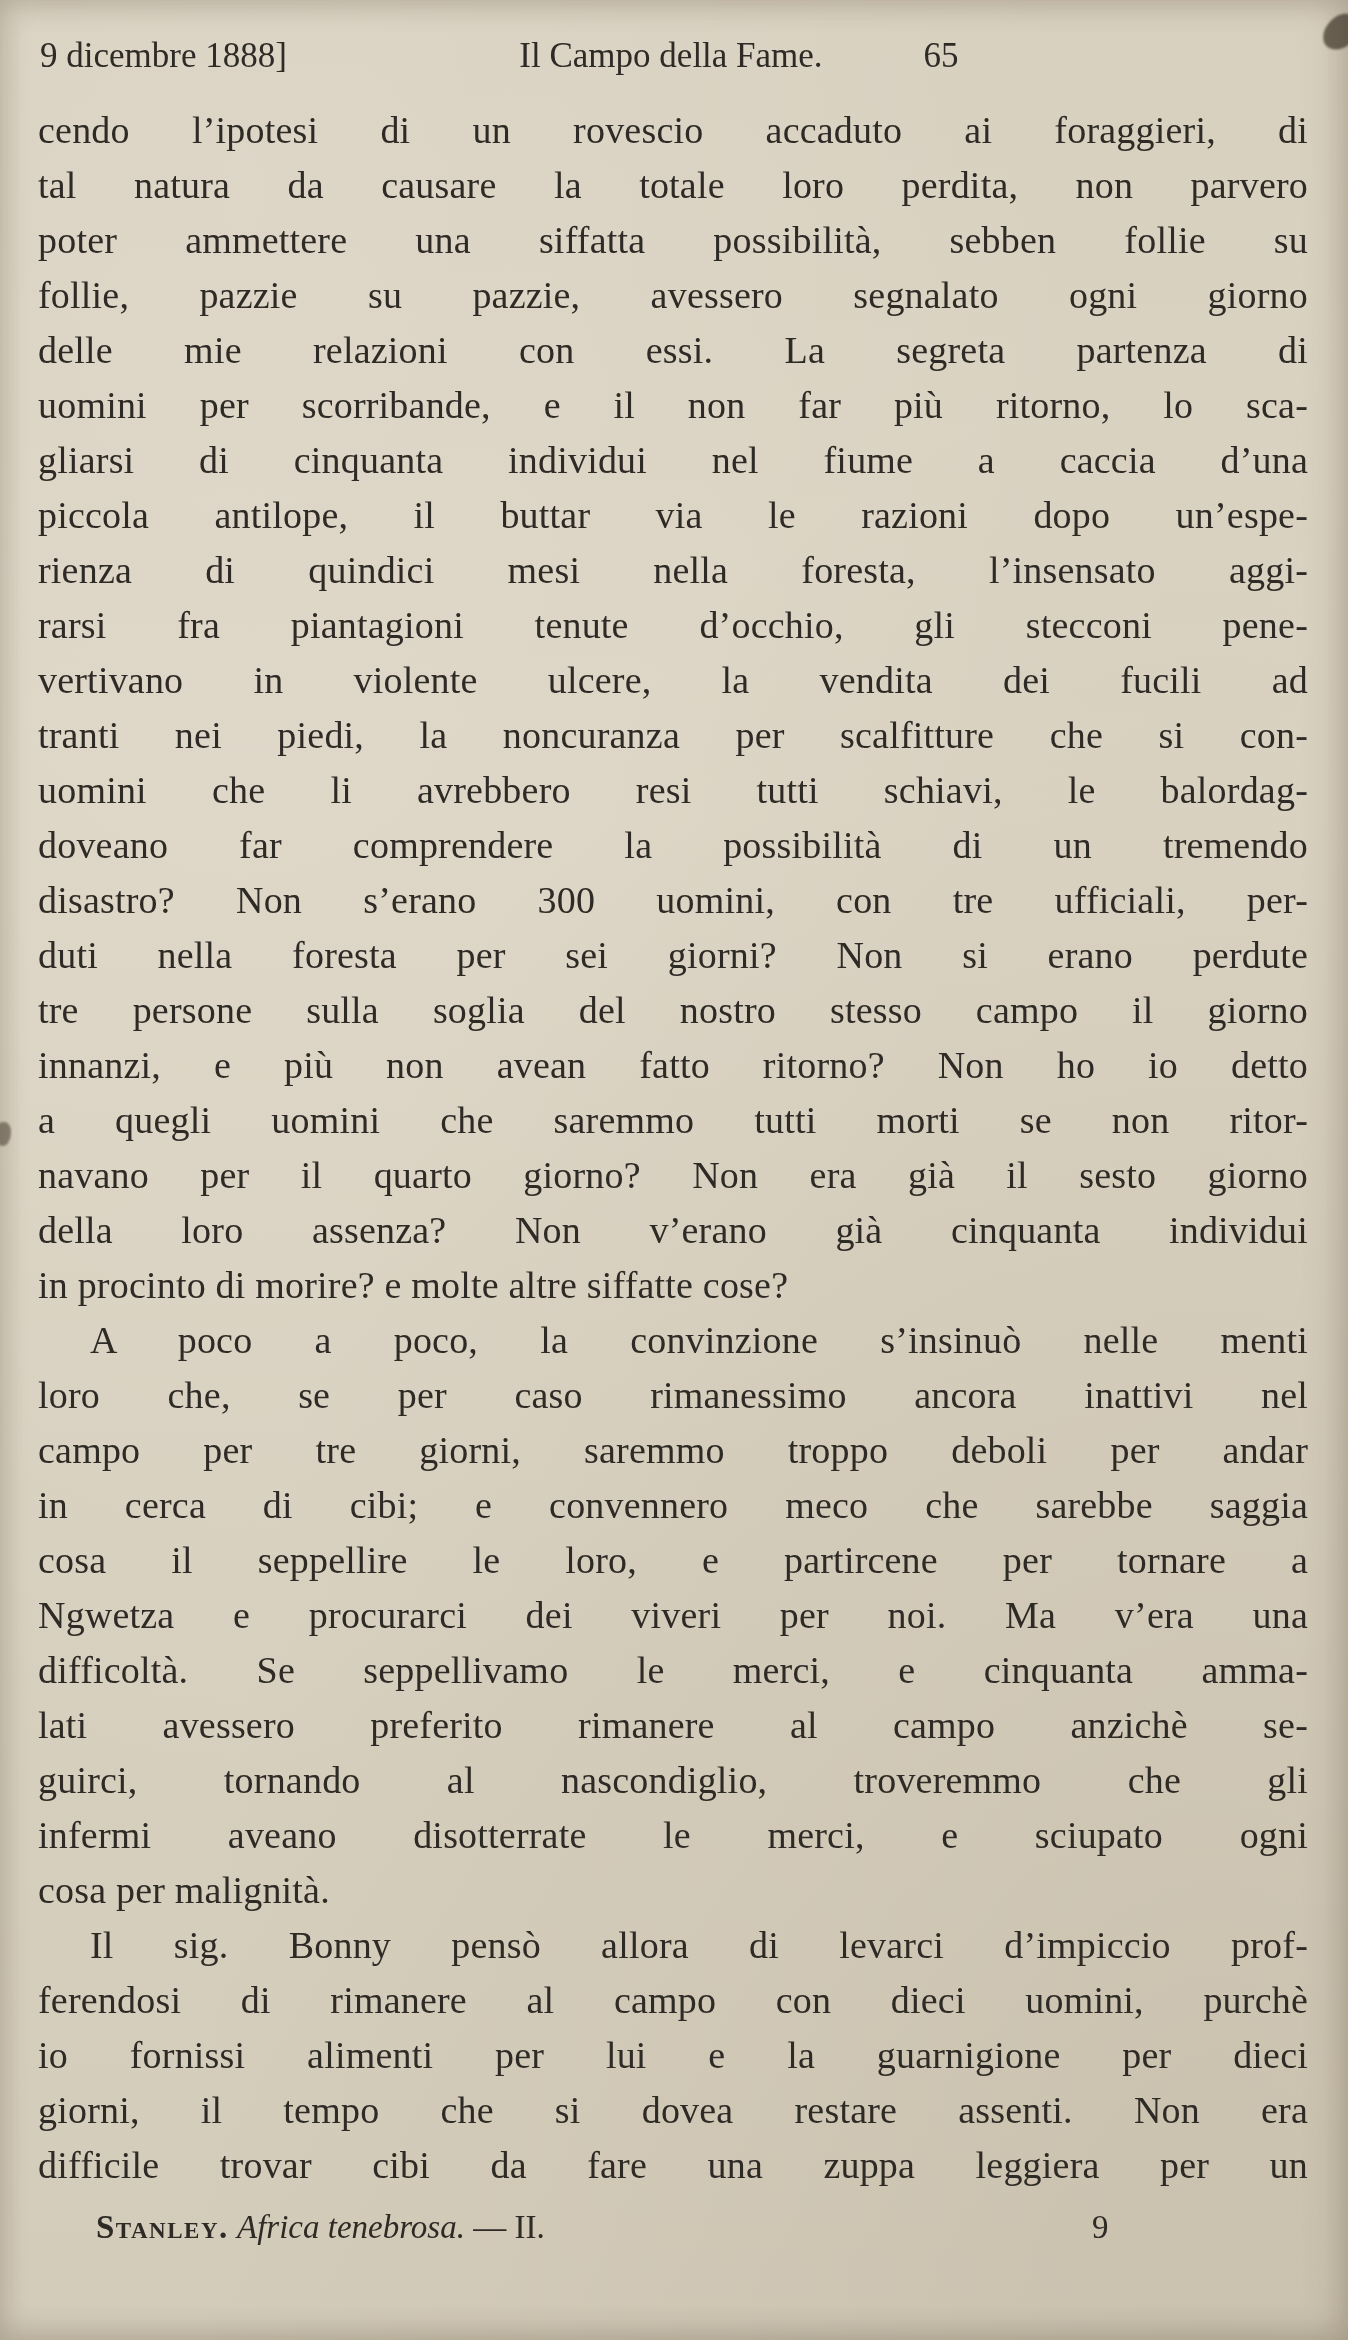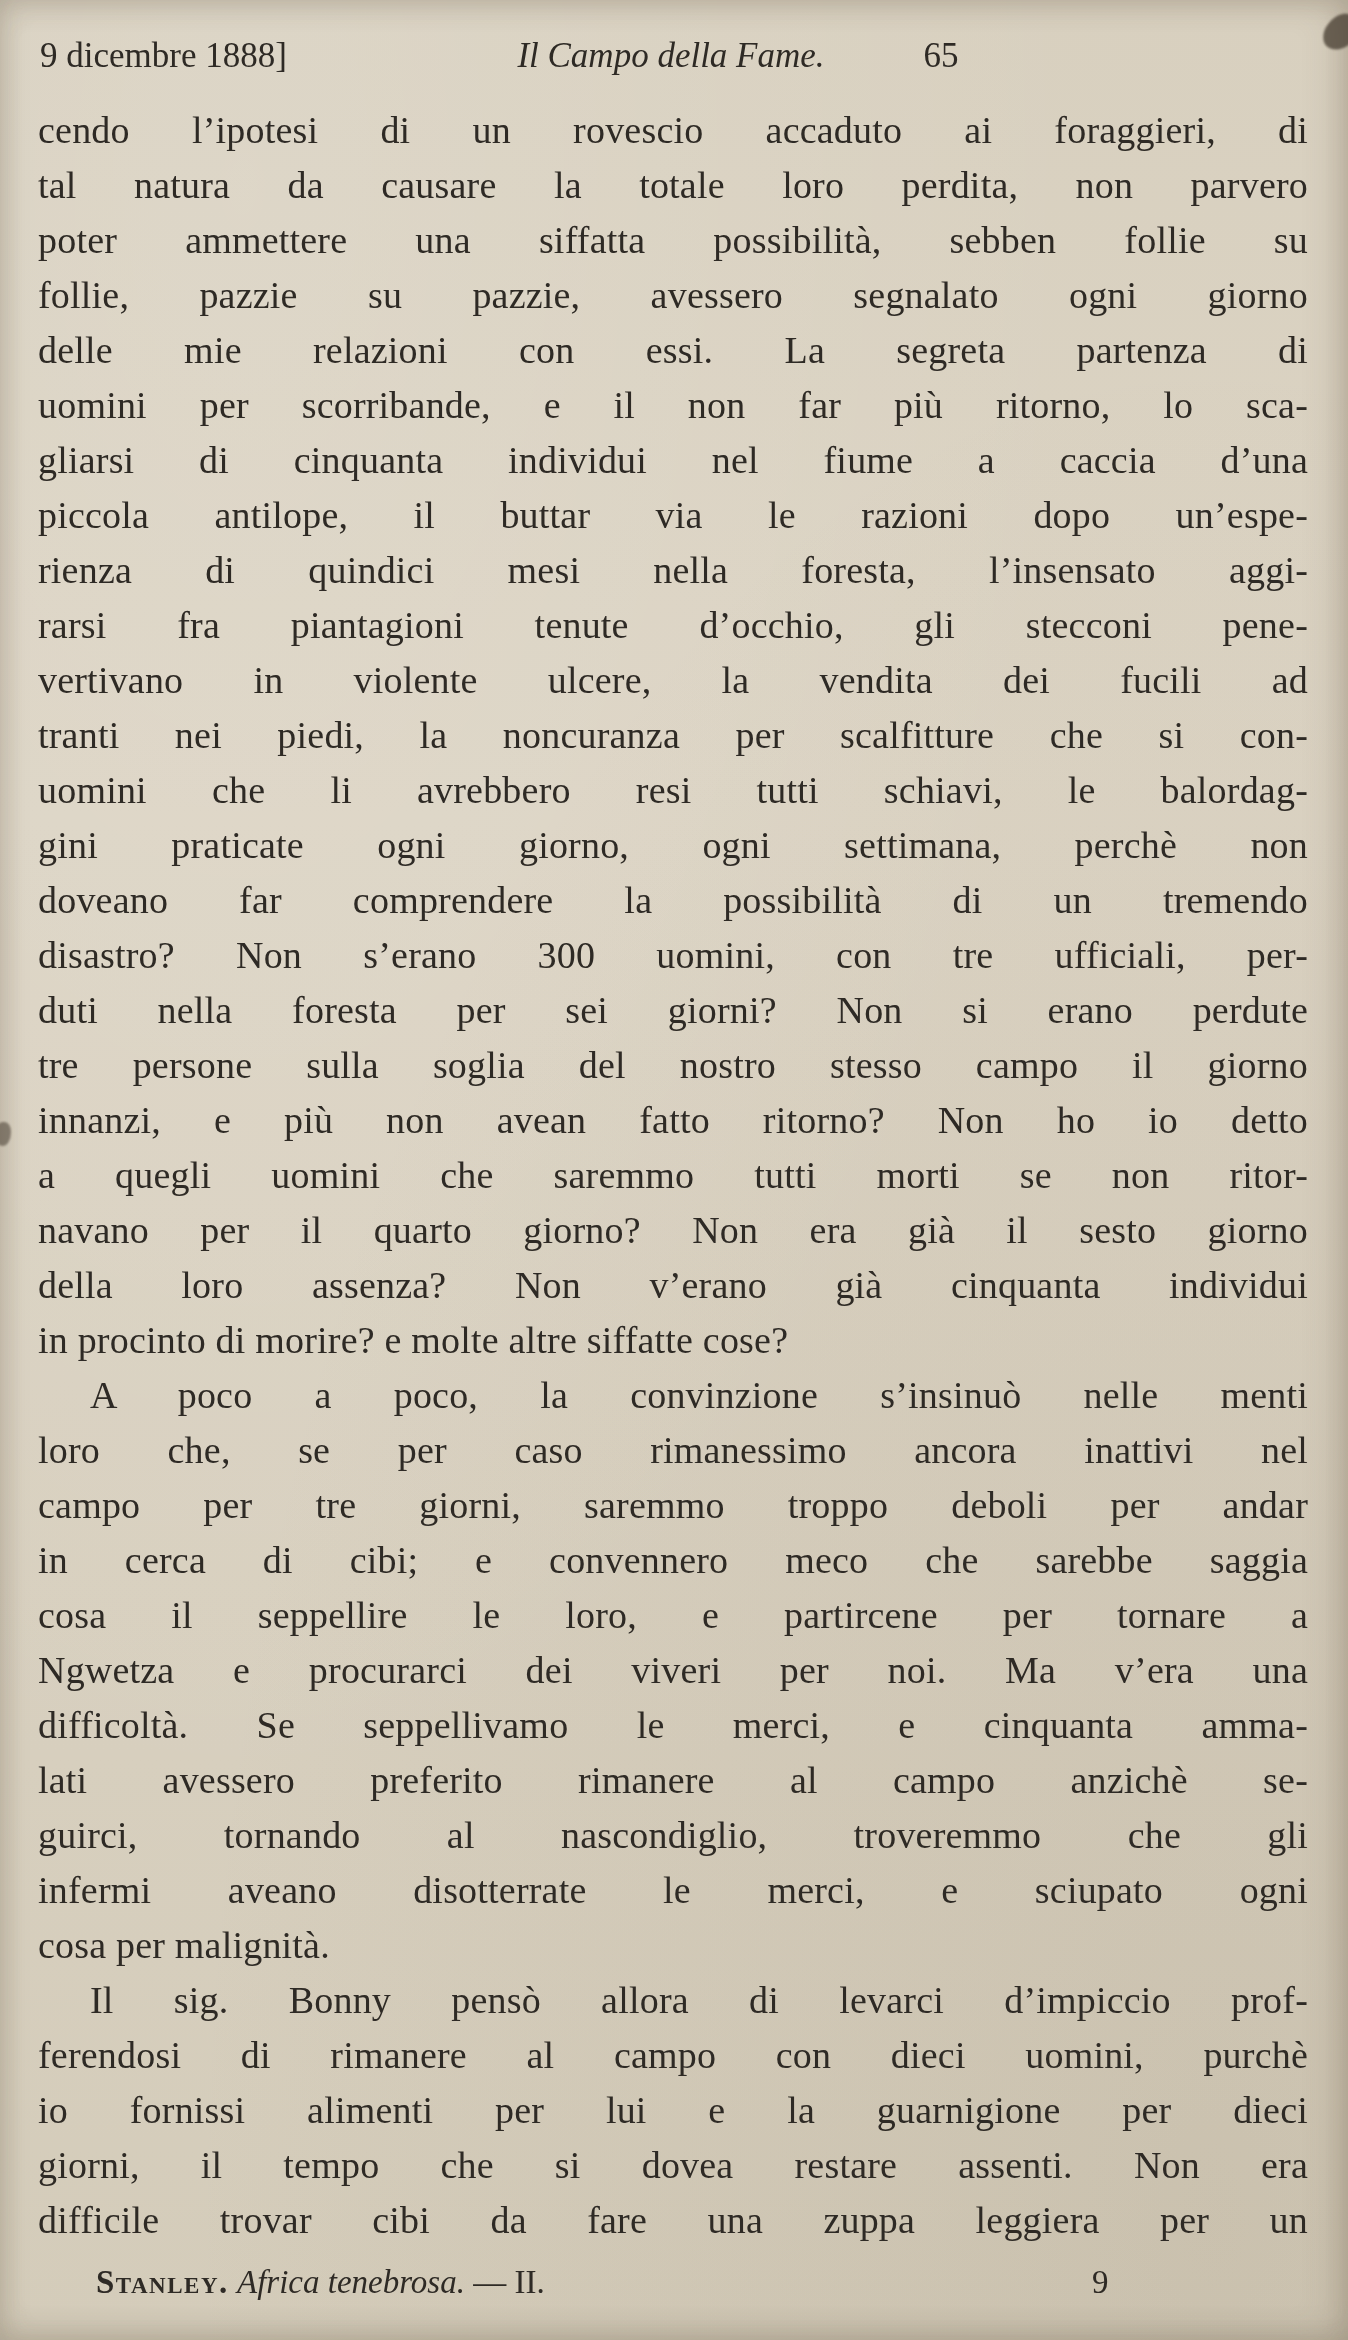--- a/index.html
+++ b/index.html
@@ -28,21 +28,21 @@
   }
   .header {
     display: flex;
     align-items: baseline;
     font-size: 35px;
     line-height: 44px;
     margin-bottom: 25px;
     padding: 0 6px 0 2px;
   }
   .h-left  { width: 30%; text-align: left; }
-  .h-center{ width: 40%; text-align: center; font-style: italic; }
+  .h-center{ width: 40%; text-align: center; }
   .h-right { width: 30%; text-align: left; }
 
   .bodytext { }
   .paragraph { margin: 0; }
   .line {
     font-size: 38px;
     line-height: 55px;
     text-align: justify;
     text-align-last: justify;
     letter-spacing: 0.2px;
@@ -84,21 +84,20 @@
         <div class="line">follie, pazzie su pazzie, avessero segnalato ogni giorno</div>
         <div class="line">delle mie relazioni con essi. La segreta partenza di</div>
         <div class="line">uomini per scorribande, e il non far più ritorno, lo sca-</div>
         <div class="line">gliarsi di cinquanta individui nel fiume a caccia d’una</div>
         <div class="line">piccola antilope, il buttar via le razioni dopo un’espe-</div>
         <div class="line">rienza di quindici mesi nella foresta, l’insensato aggi-</div>
         <div class="line">rarsi fra piantagioni tenute d’occhio, gli stecconi pene-</div>
         <div class="line">vertivano in violente ulcere, la vendita dei fucili ad</div>
         <div class="line">tranti nei piedi, la noncuranza per scalfitture che si con-</div>
         <div class="line">uomini che li avrebbero resi tutti schiavi, le balordag-</div>
-        <div class="line">gini praticate ogni giorno, ogni settimana, perchè non</div>
         <div class="line">doveano far comprendere la possibilità di un tremendo</div>
         <div class="line">disastro? Non s’erano 300 uomini, con tre ufficiali, per-</div>
         <div class="line">duti nella foresta per sei giorni? Non si erano perdute</div>
         <div class="line">tre persone sulla soglia del nostro stesso campo il giorno</div>
         <div class="line">innanzi, e più non avean fatto ritorno? Non ho io detto</div>
         <div class="line">a quegli uomini che saremmo tutti morti se non ritor-</div>
         <div class="line">navano per il quarto giorno? Non era già il sesto giorno</div>
         <div class="line">della loro assenza? Non v’erano già cinquanta individui</div>
         <div class="line last">in procinto di morire? e molte altre siffatte cose?</div>
       </div>

